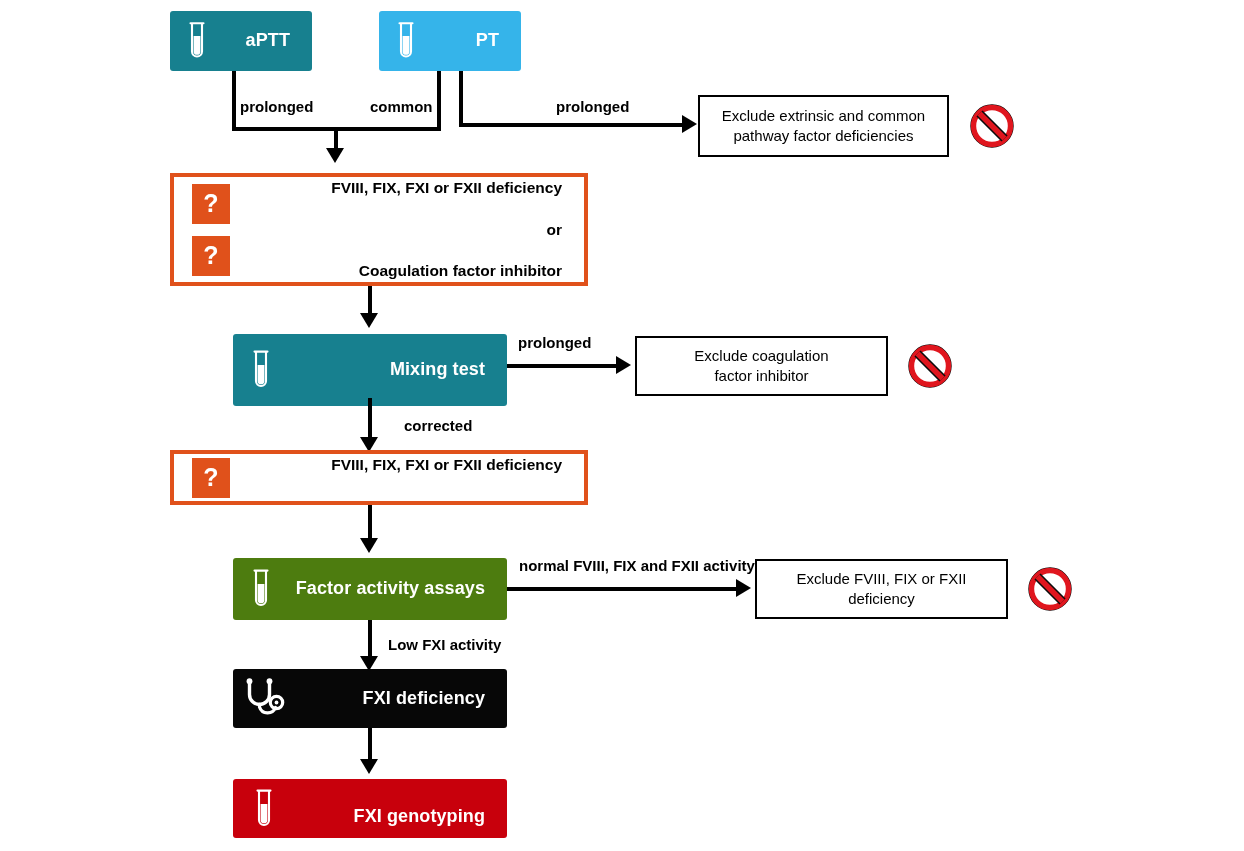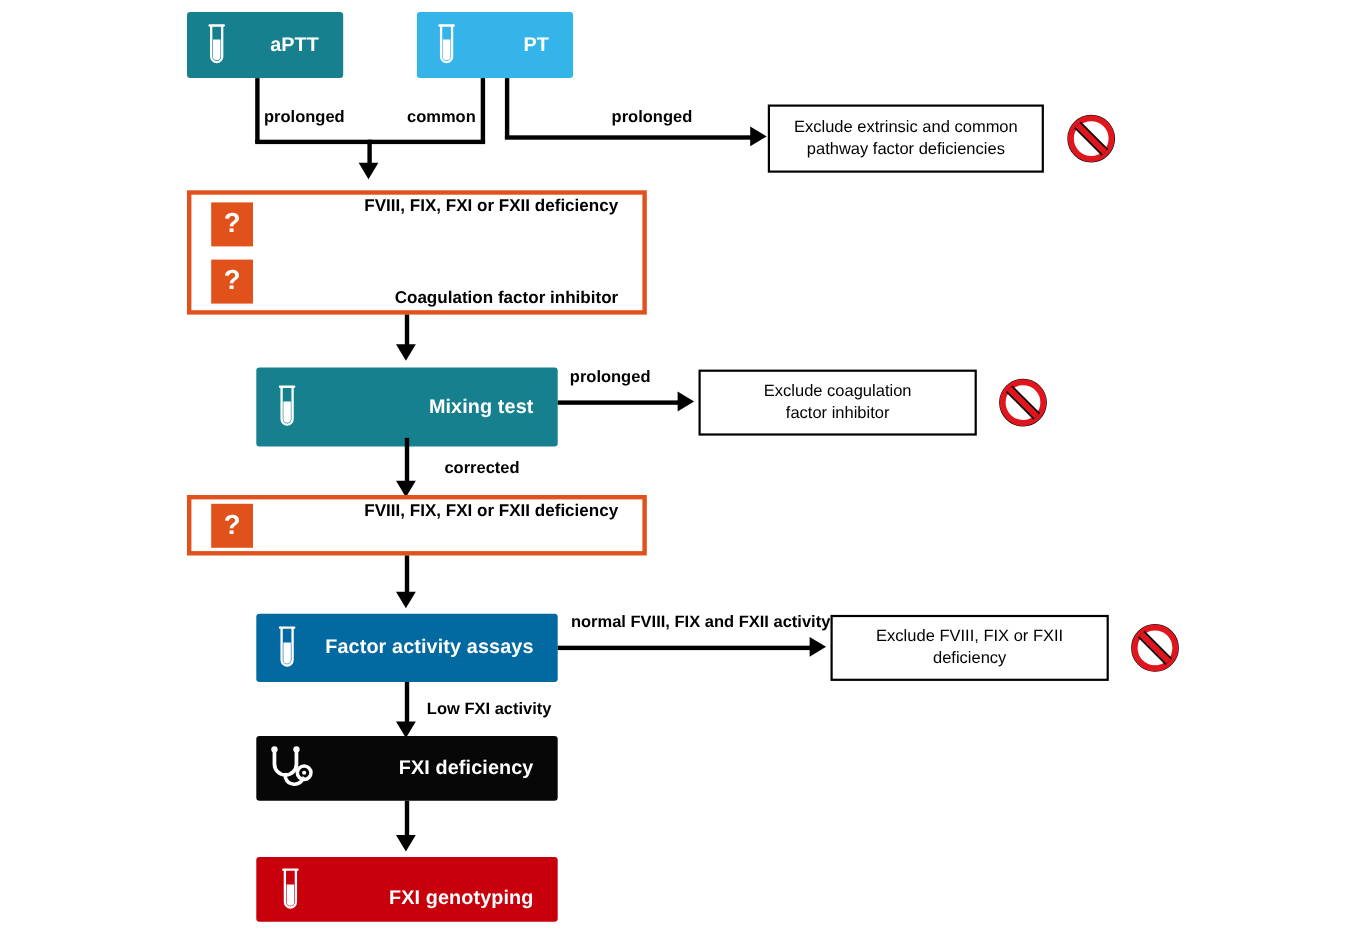--- a/index.html
+++ b/index.html
@@ -185,20 +185,21 @@
     </svg>
   </div>
 
   <div class="node qbox" style="left:170px; top:173px; width:418px; height:113px;">
     <div class="qmarks">
       <div class="qmark">?</div>
       <div class="qmark">?</div>
     </div>
     <div class="qtext">
       <span>FVIII, FIX, FXI or FXII deficiency</span>
+      <span>or</span>
       <span>Coagulation factor inhibitor</span>
     </div>
   </div>
 
   <div class="vline" style="left:368px; top:286px; height:32px;"></div>
   <div class="arrow-down" style="left:360px; top:313px;"></div>
 
   <div class="node chip" style="left:233px; top:334px; width:274px; height:72px; background:#17808f;">
     <div class="icon-slot" style="width:56px;">
       <svg class="icon-tube" width="26" height="44" viewBox="0 0 26 44" aria-hidden="true">
@@ -236,21 +237,21 @@
       <div class="qmark">?</div>
     </div>
     <div class="qtext">
       <span>FVIII, FIX, FXI or FXII deficiency</span>
     </div>
   </div>
 
   <div class="vline" style="left:368px; top:505px; height:38px;"></div>
   <div class="arrow-down" style="left:360px; top:538px;"></div>
 
-  <div class="node chip" style="left:233px; top:558px; width:274px; height:62px; background:#0369a1;">
+  <div class="node chip" style="left:233px; top:558px; width:274px; height:62px; background:#4d7c0f;">
     <div class="icon-slot" style="width:56px;">
       <svg class="icon-tube" width="26" height="44" viewBox="0 0 26 44" aria-hidden="true">
         <path d="M6.5 3.6 H19.5 M8 3.6 V33 A5 5 0 0 0 18 33 V3.6" fill="none" stroke="#ffffff" stroke-width="2.1" stroke-linecap="round"></path>
         <path d="M9.6 17 H16.4 V32.9 A3.4 3.4 0 0 1 9.6 32.9 Z" fill="#ffffff"></path>
       </svg>
     </div>
     <div class="chip-label" style="font-size:18px;">Factor activity assays</div>
   </div>
 
   <div class="hline" style="left:507px; top:587px; width:233px;"></div>

